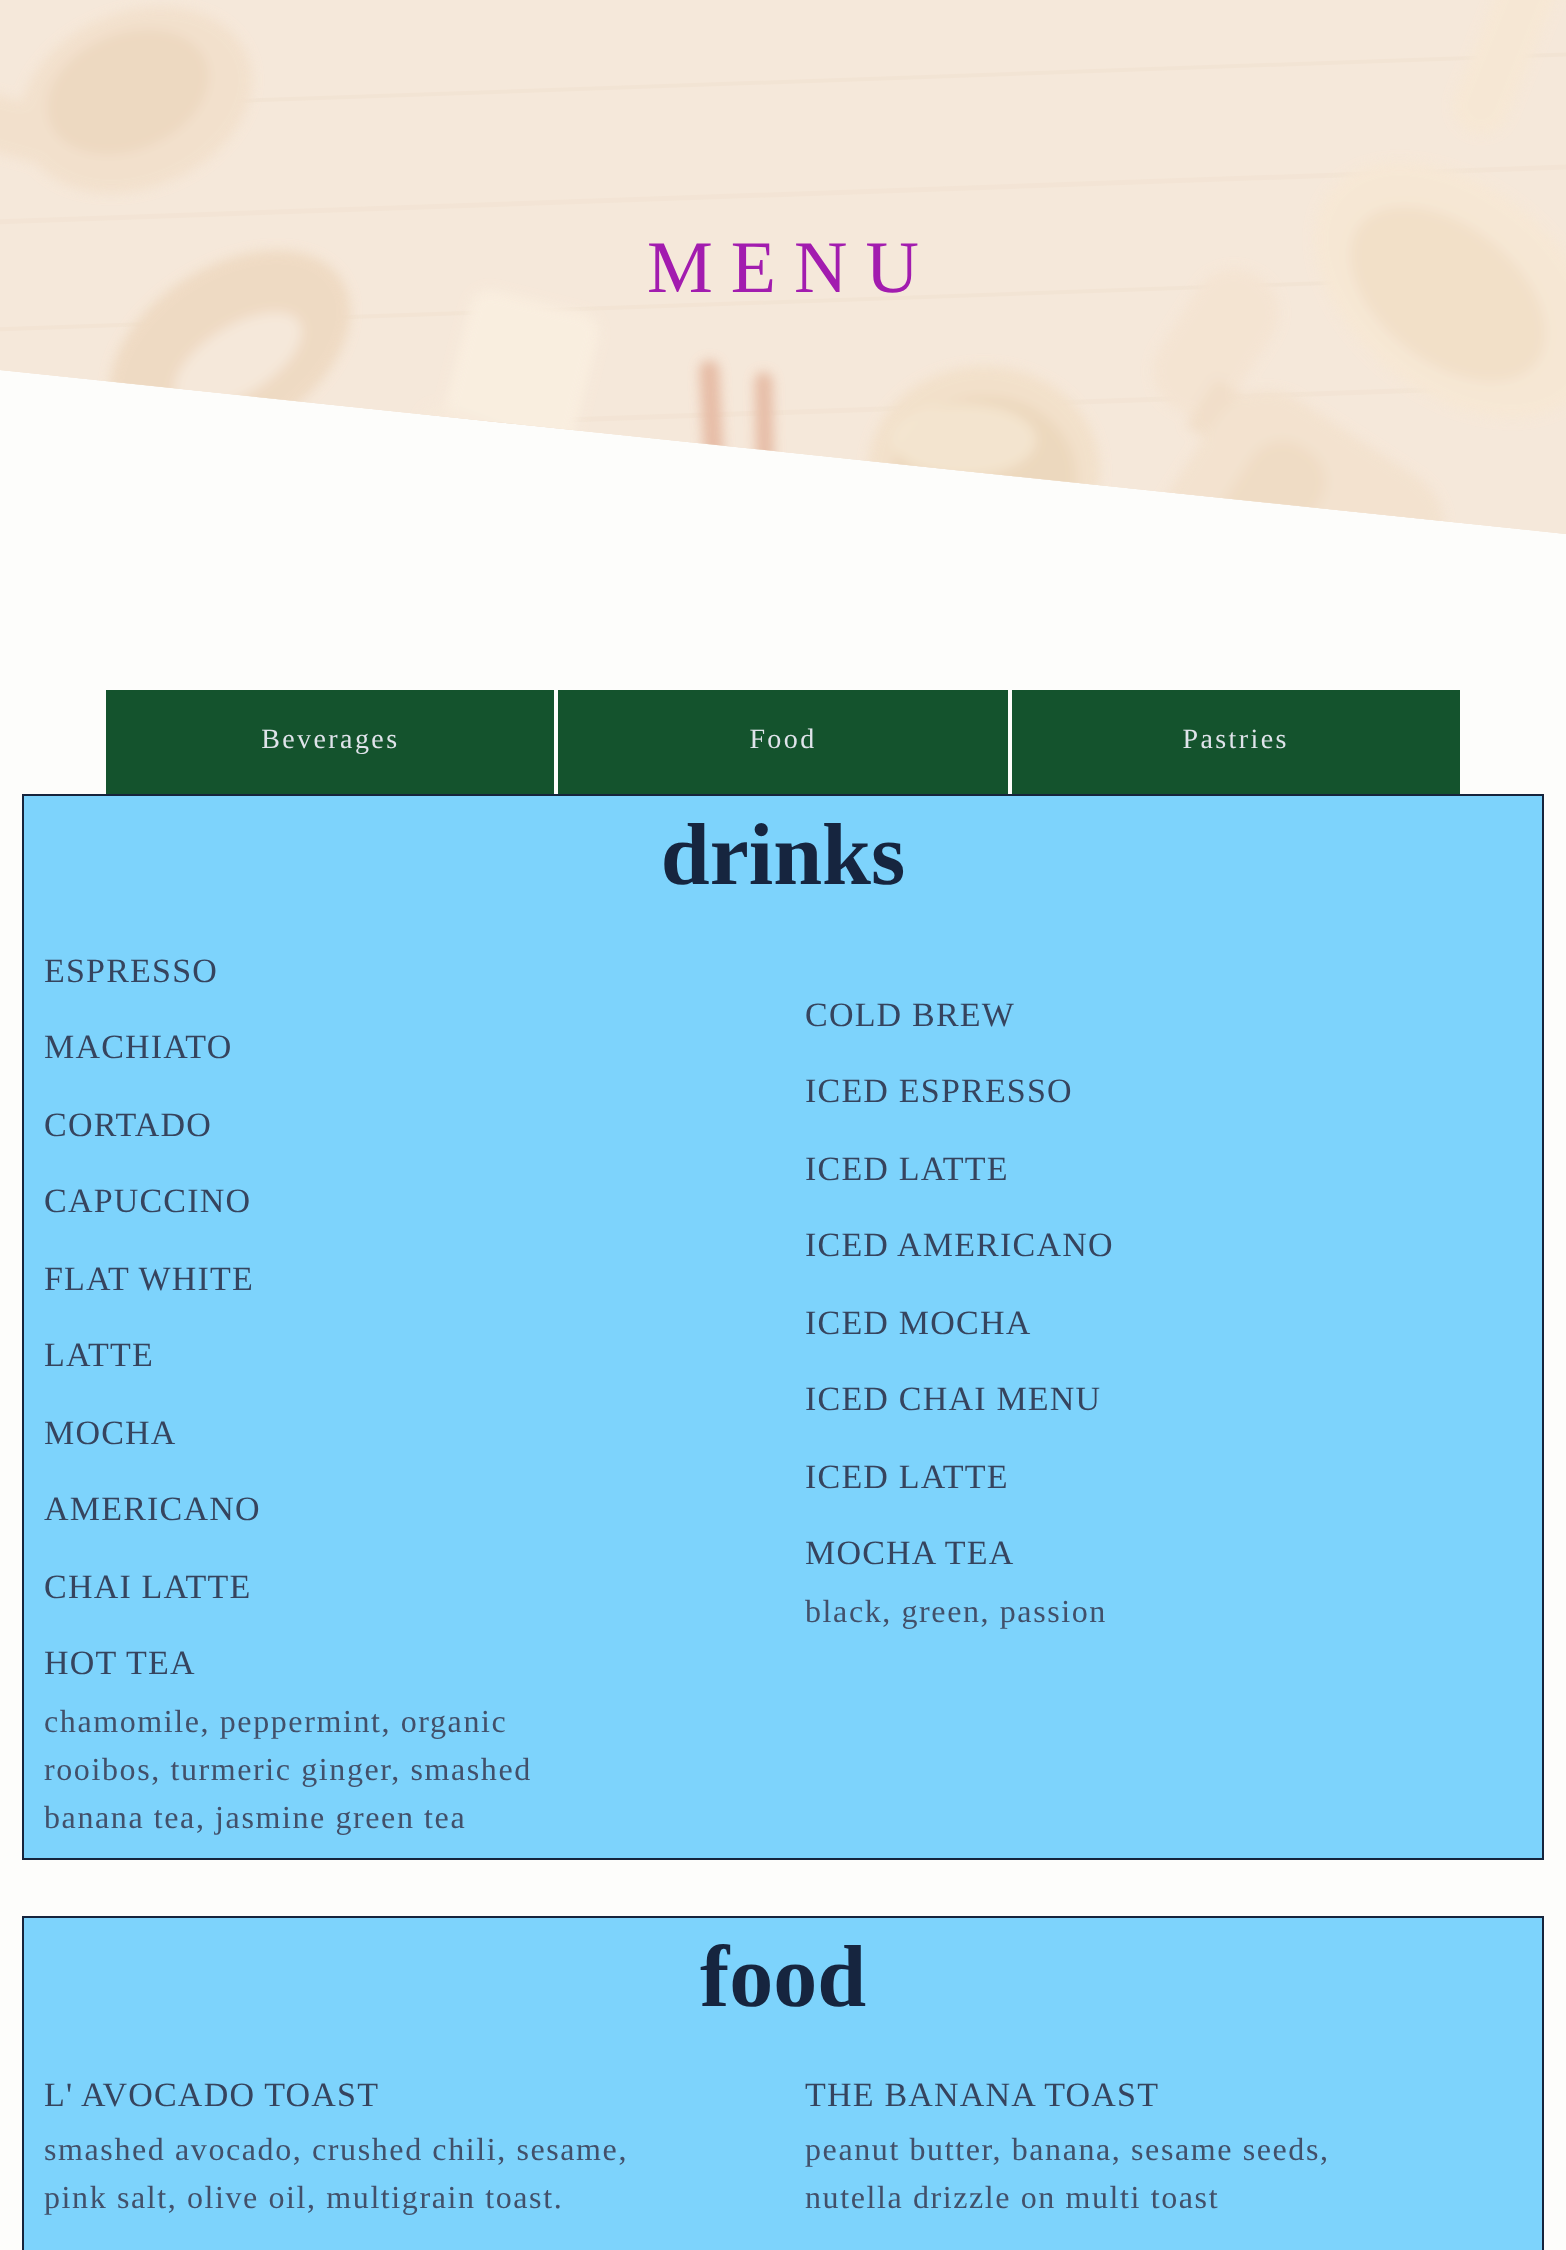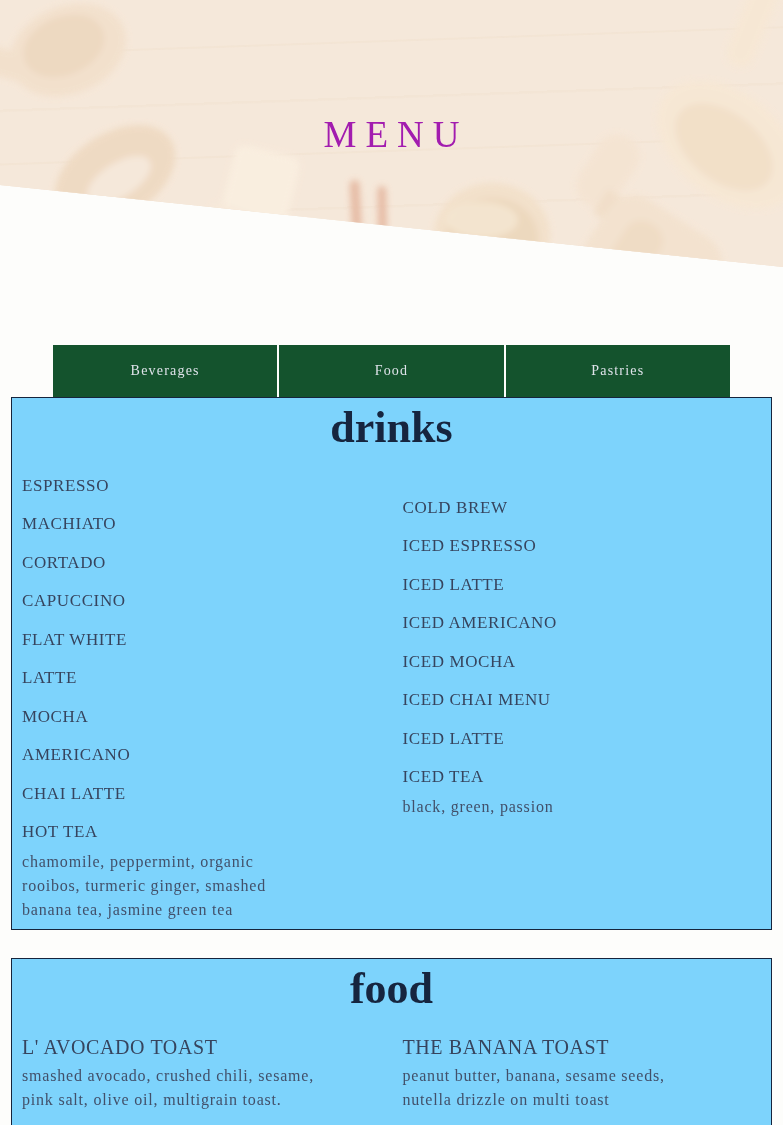--- a/index.html
+++ b/index.html
@@ -85,21 +85,21 @@
   .item-desc {
     margin-top: 8.5px;
     font-size: 16px;
     line-height: 24px;
     letter-spacing: 0.8px;
     color: #42506a;
   }
   
   .section-food { padding-bottom: 70px; }
   .section-food .menu-col { margin-top: 22px; }
-  .section-food .item-name { font-size: 20px; line-height: 19px; }
+  .section-food .item-name { font-size: 17px; line-height: 19px; }
   .section-food .item-desc { margin-top: 7px; line-height: 24px; }
 </style>
 </head>
 <body>
 
 <header class="hero">
   <svg width="783" height="267" viewBox="0 0 783 267" aria-hidden="true">
     <defs>
       <filter id="soft" x="-20%" y="-20%" width="140%" height="140%">
         <feGaussianBlur stdDeviation="3"></feGaussianBlur>
@@ -224,21 +224,21 @@
         <li class="menu-item">
           <div class="item-name">ICED MOCHA</div>
         </li>
         <li class="menu-item">
           <div class="item-name">ICED CHAI MENU</div>
         </li>
         <li class="menu-item">
           <div class="item-name">ICED LATTE</div>
         </li>
         <li class="menu-item">
-          <div class="item-name">ICED TEA</div>
+          <div class="item-name">MOCHA TEA</div>
           <div class="item-desc">
             <div>black, green, passion</div>
           </div>
         </li>
       </ul>
   </div>
 </section>
 
 <section class="section-box section-food">
   <h2 class="section-title">food</h2>

